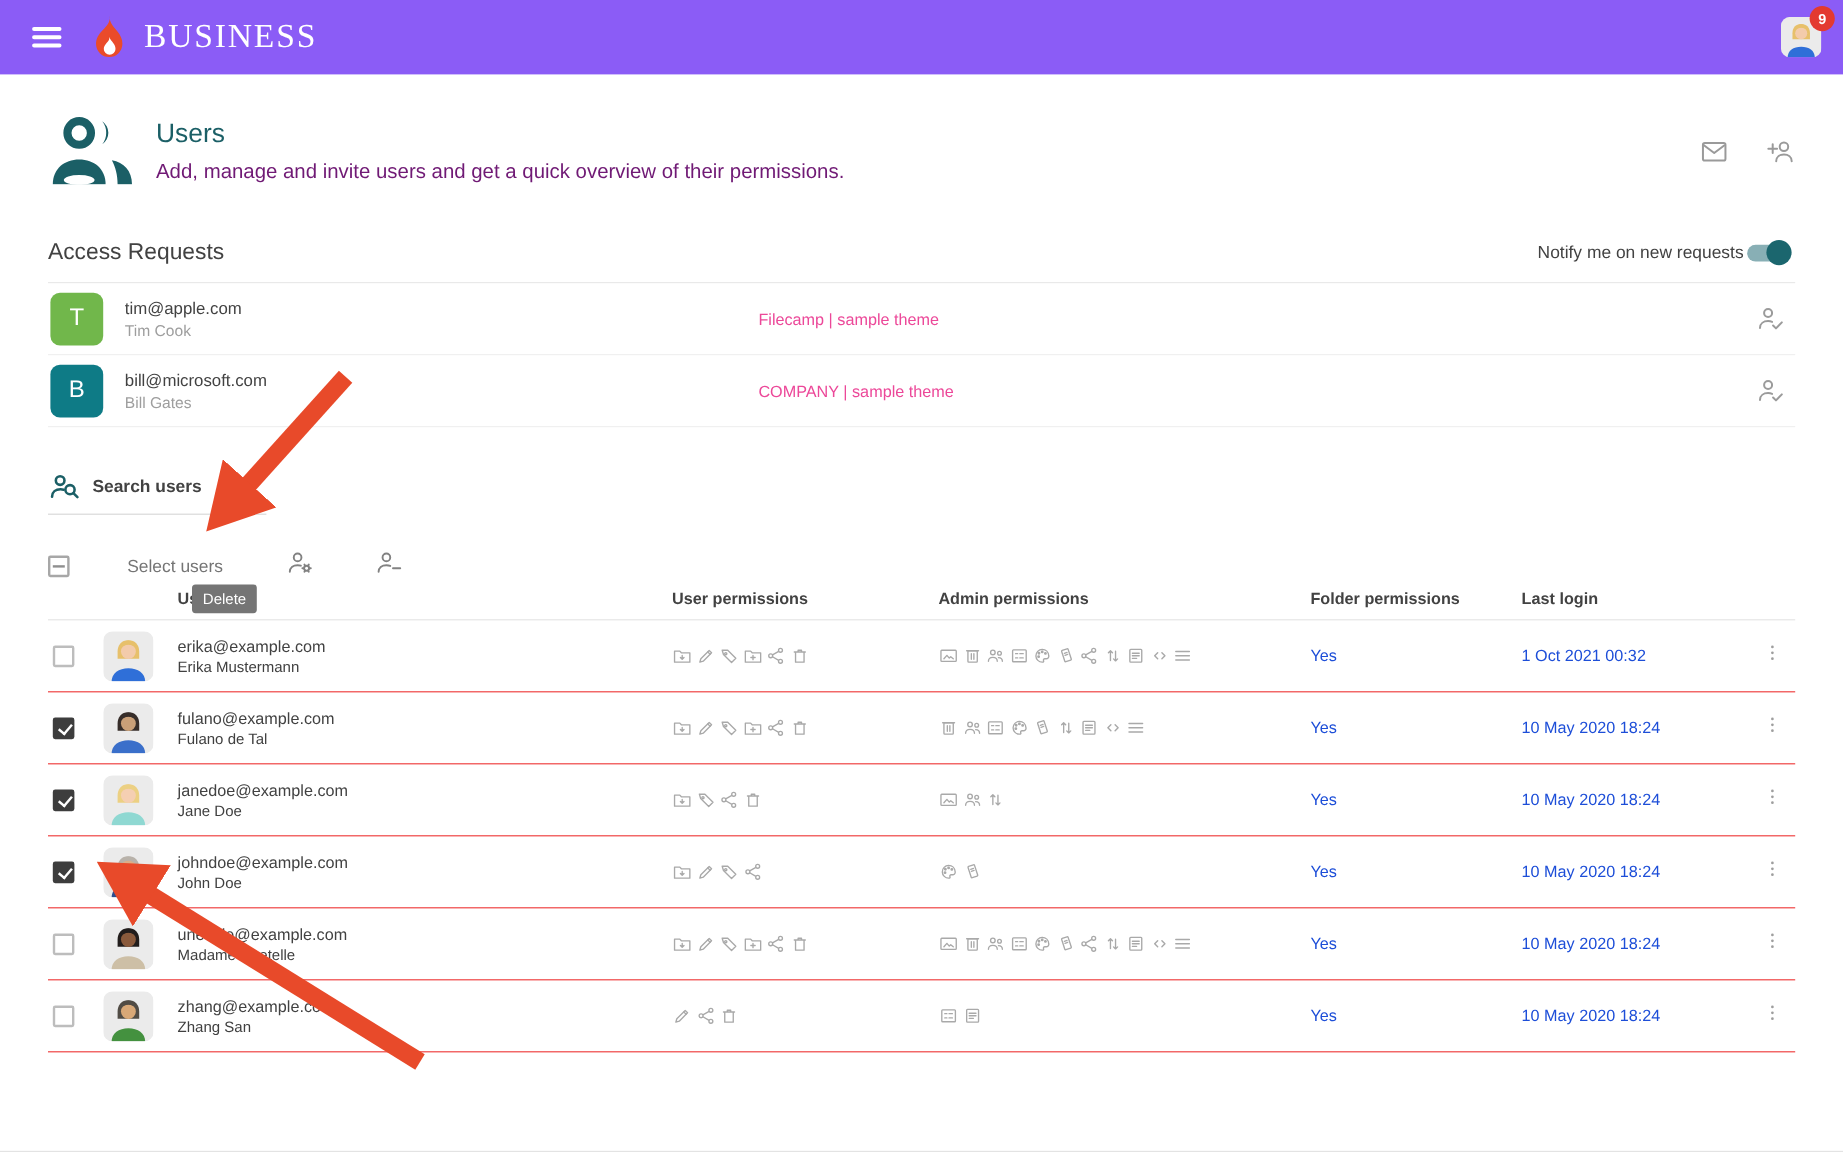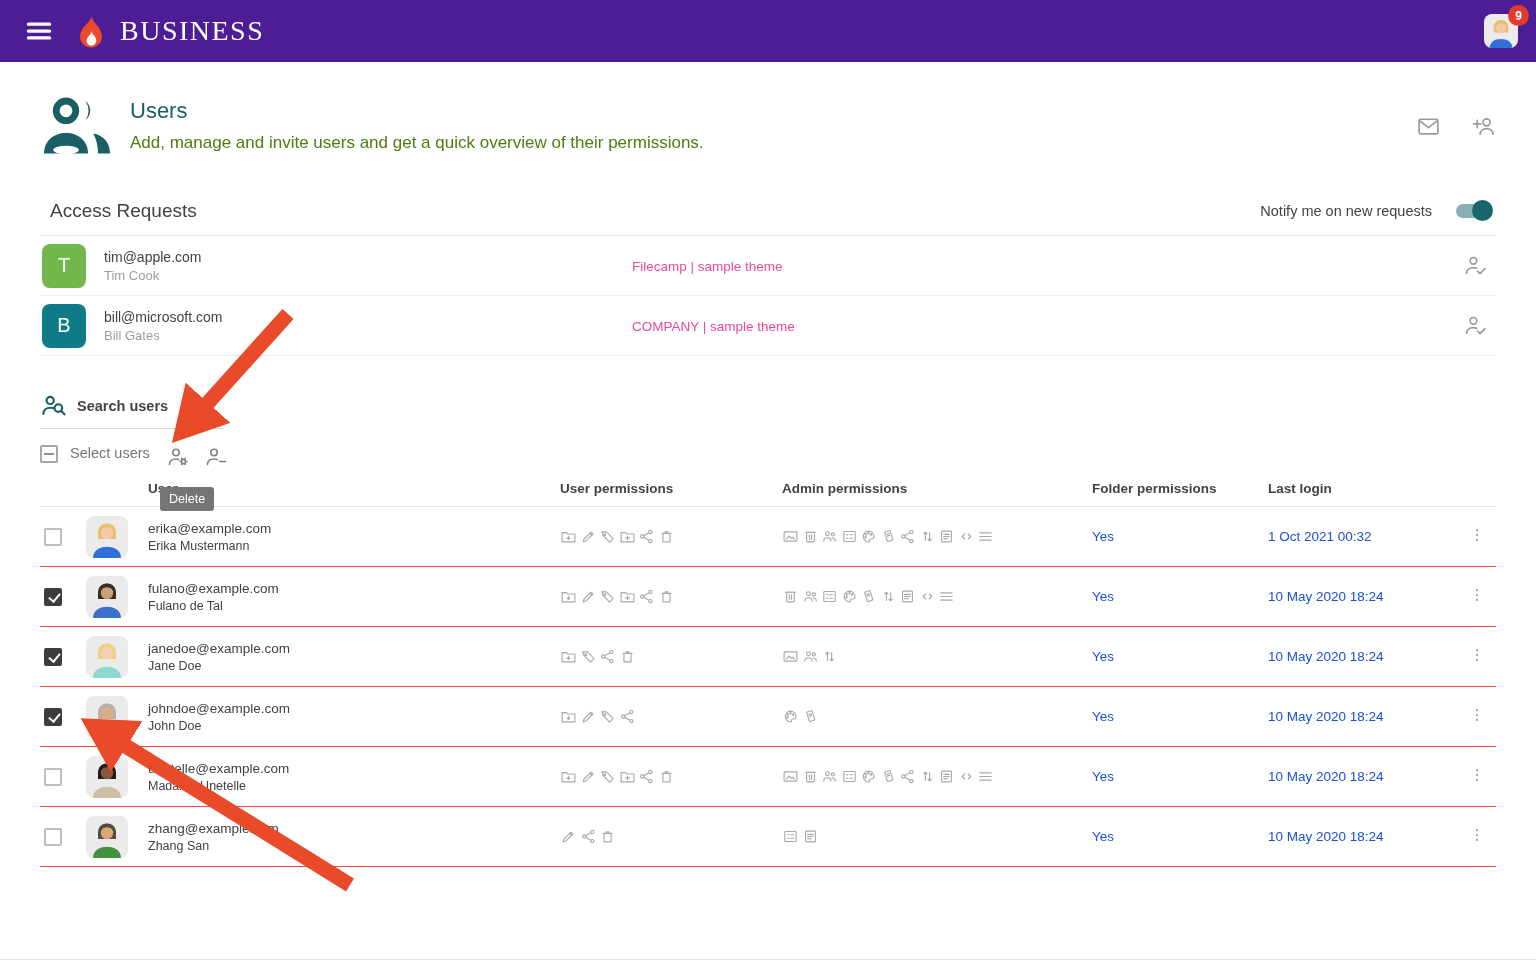--- a/index.html
+++ b/index.html
@@ -1,45 +1,45 @@
 <!DOCTYPE html>
 <html><head>
 <meta charset="utf-8">
 <style>
   * { margin:0; padding:0; box-sizing:border-box; }
   html,body { width:1536px; height:960px; overflow:hidden; }
   body { background:#fff; font-family:"Liberation Sans", sans-serif; color:#424242; position:relative; }
 
   
-  .topbar { height:62px; background:#4c1d95; display:flex; align-items:center; padding:0 18px 0 24px; }
+  .topbar { height:62px; background:#8b5cf6; display:flex; align-items:center; padding:0 18px 0 24px; }
   .hamburger { width:30px; height:30px; color:#fff; cursor:pointer; flex:none; }
   .flame { margin:0 14px 0 22px; flex:none; }
   .brand { font-family:"Liberation Serif", serif; font-size:28px; letter-spacing:1.5px; color:#fff; }
   .topbar-right { margin-left:auto; position:relative; }
   .top-avatar { width:34px; height:34px; border-radius:7px; overflow:hidden; display:block; }
   .badge { position:absolute; top:-9px; right:-11px; min-width:21px; height:21px; padding:0 5px;
            border-radius:50%; background:#e33a30; color:#fff; font-size:12px; font-weight:bold;
            display:flex; align-items:center; justify-content:center; }
 
   
   .page { padding:32px 40px 0; }
 
   .page-head { display:flex; align-items:center; }
   .users-big { flex:none; margin-top:2px; }
   .page-head-text { margin-left:14px; }
   .page-title { font-size:22px; font-weight:500; color:#1b5f66; line-height:26px; margin-top:2px; }
-  .page-sub { font-size:17px; color:#4d7c0f; margin-top:9px; }
+  .page-sub { font-size:17px; color:#701a75; margin-top:9px; }
   .head-actions { margin-left:auto; display:flex; gap:30px; margin-top:4px; }
   .head-ic { width:25px; height:25px; color:#9a9a9a; cursor:pointer; }
 
   
   .ar-section { margin-top:46px; }
   .ar-head { display:flex; align-items:center; }
-  .ar-title { font-size:19px; font-weight:500; color:#424242;margin-left:10px; }
-  .ar-notify { margin-left:auto; display:flex; align-items:center; gap:24px; }
+  .ar-title { font-size:19px; font-weight:500; color:#424242; }
+  .ar-notify { margin-left:auto; display:flex; align-items:center; gap:3px; }
   .ar-notify-label { font-size:14.5px; color:#424242; }
   .toggle { width:34px; height:14px; border-radius:7px; background:#9c9c9c; position:relative; cursor:pointer; flex:none; margin-right:6px; }
   .toggle.checked { background:#88afb5; }
   .toggle::after { content:""; position:absolute; width:21px; height:21px; border-radius:50%;
                    background:#bdbdbd; top:-4px; left:-2px; }
   .toggle.checked::after { background:#1b666e; left:auto; right:-3px; }
   .ar-divider { border:none; border-top:1px solid #e9e9e9; margin-top:13px; }
   .req-row { height:60px; display:flex; align-items:center; position:relative; border-bottom:1px solid #f0f0f0; padding-left:2px; }
   .req-avatar { width:44px; height:44px; border-radius:8px; color:#fff; font-size:20px;
                 display:flex; align-items:center; justify-content:center; flex:none; }
@@ -48,21 +48,21 @@
   .req-name { font-size:13px; color:#9e9e9e; margin-top:3px; }
   .req-project { position:absolute; left:592px; top:50%; transform:translateY(-50%); font-size:13.5px; color:#ec4899; }
   .approve { position:absolute; right:8px; width:25px; height:25px; color:#9b9b9b; cursor:pointer; }
 
   
   .search-block { margin-top:36px; display:flex; align-items:center; width:182px;
                   border-bottom:1px solid #d9d9d9; padding-bottom:9px; cursor:text; }
   .search-ic { width:27px; height:27px; color:#1b5f66; flex:none; }
   .search-label { margin-left:10px; font-size:14.5px; font-weight:bold; color:#424242; }
 
-  .select-row { margin-top:16px; display:flex; align-items:flex-start; height:26px; }
+  .select-row { margin-top:26px; display:flex; align-items:flex-end; height:26px;gap:36px; }
   .cb { width:18px; height:18px; border:2px solid #bdbdbd; border-radius:2px; background:#fff; position:relative; cursor:pointer; flex:none; }
   .cb.ind { border-color:#a7a7a7; }
   .cb.ind::after { content:""; position:absolute; left:2px; top:6px; width:10px; height:2.2px; background:#8f8f8f; }
   .cb.checked { background:#3d3d3d; border-color:#3d3d3d; }
   .cb.checked::after { content:""; position:absolute; left:4.5px; top:1px; width:5px; height:9px;
                        border-right:2.2px solid #fff; border-bottom:2.2px solid #fff; transform:rotate(40deg); }
   .select-label { font-size:14.5px; color:#757575; margin:0 16px 0 12px; }
   .tool-ic { width:24px; height:24px; color:#828282; cursor:pointer; }
   .tool-ic + .tool-ic { margin-left:14px; }
 

